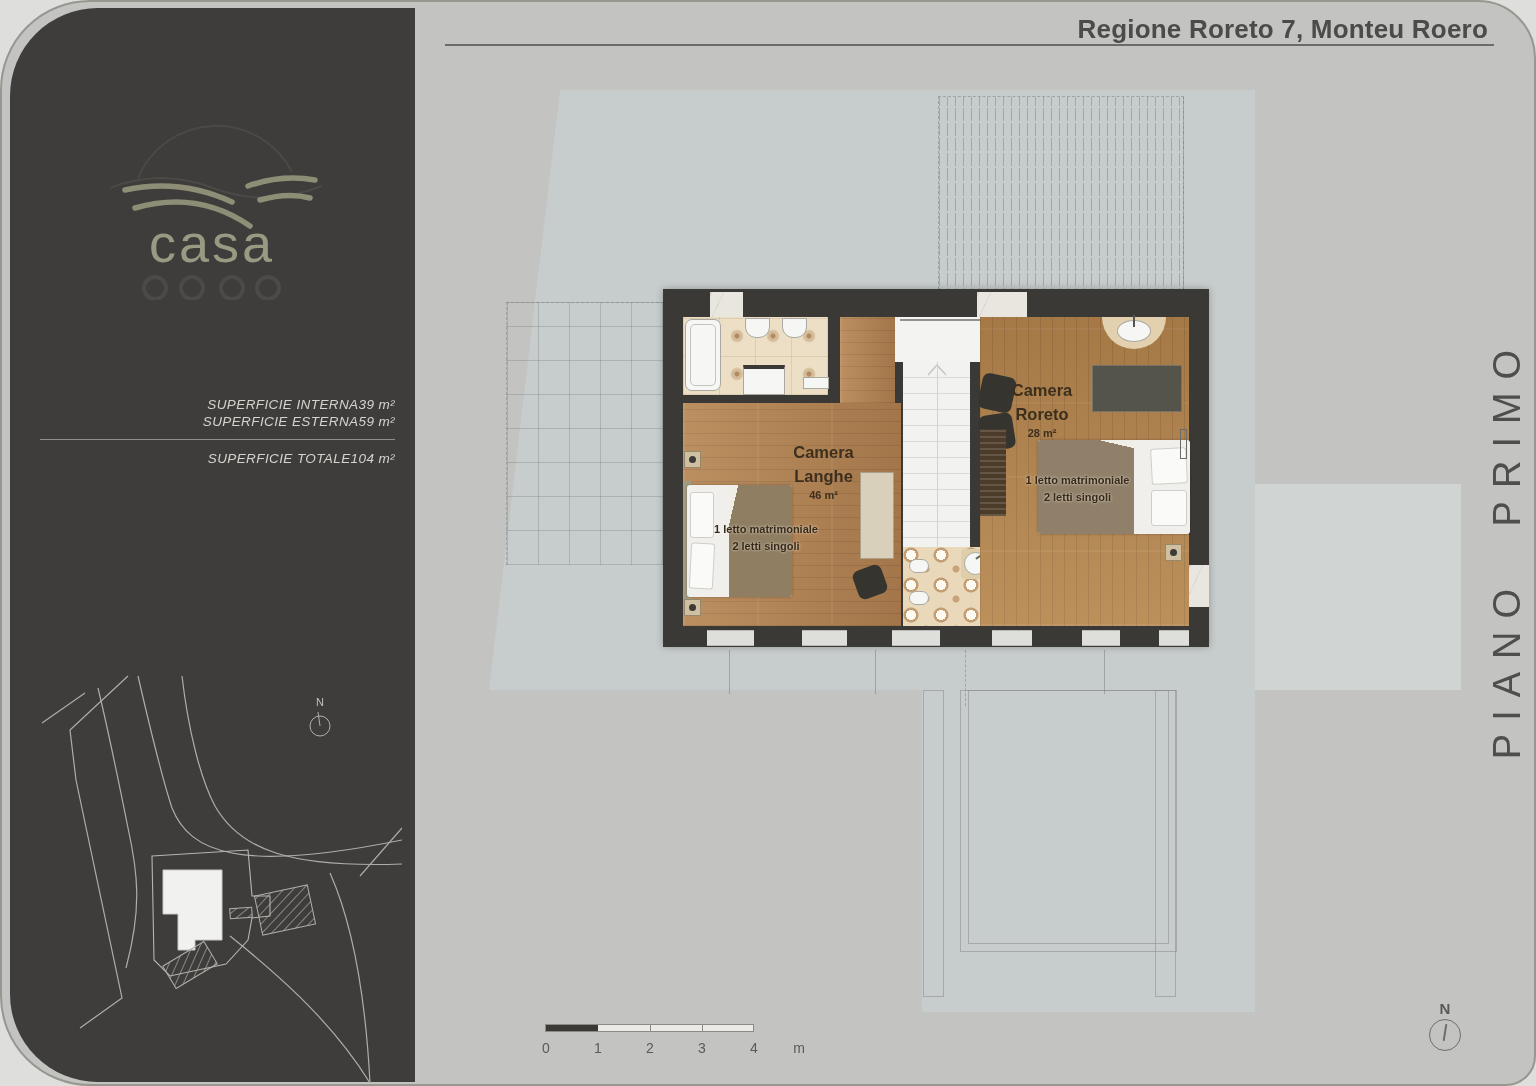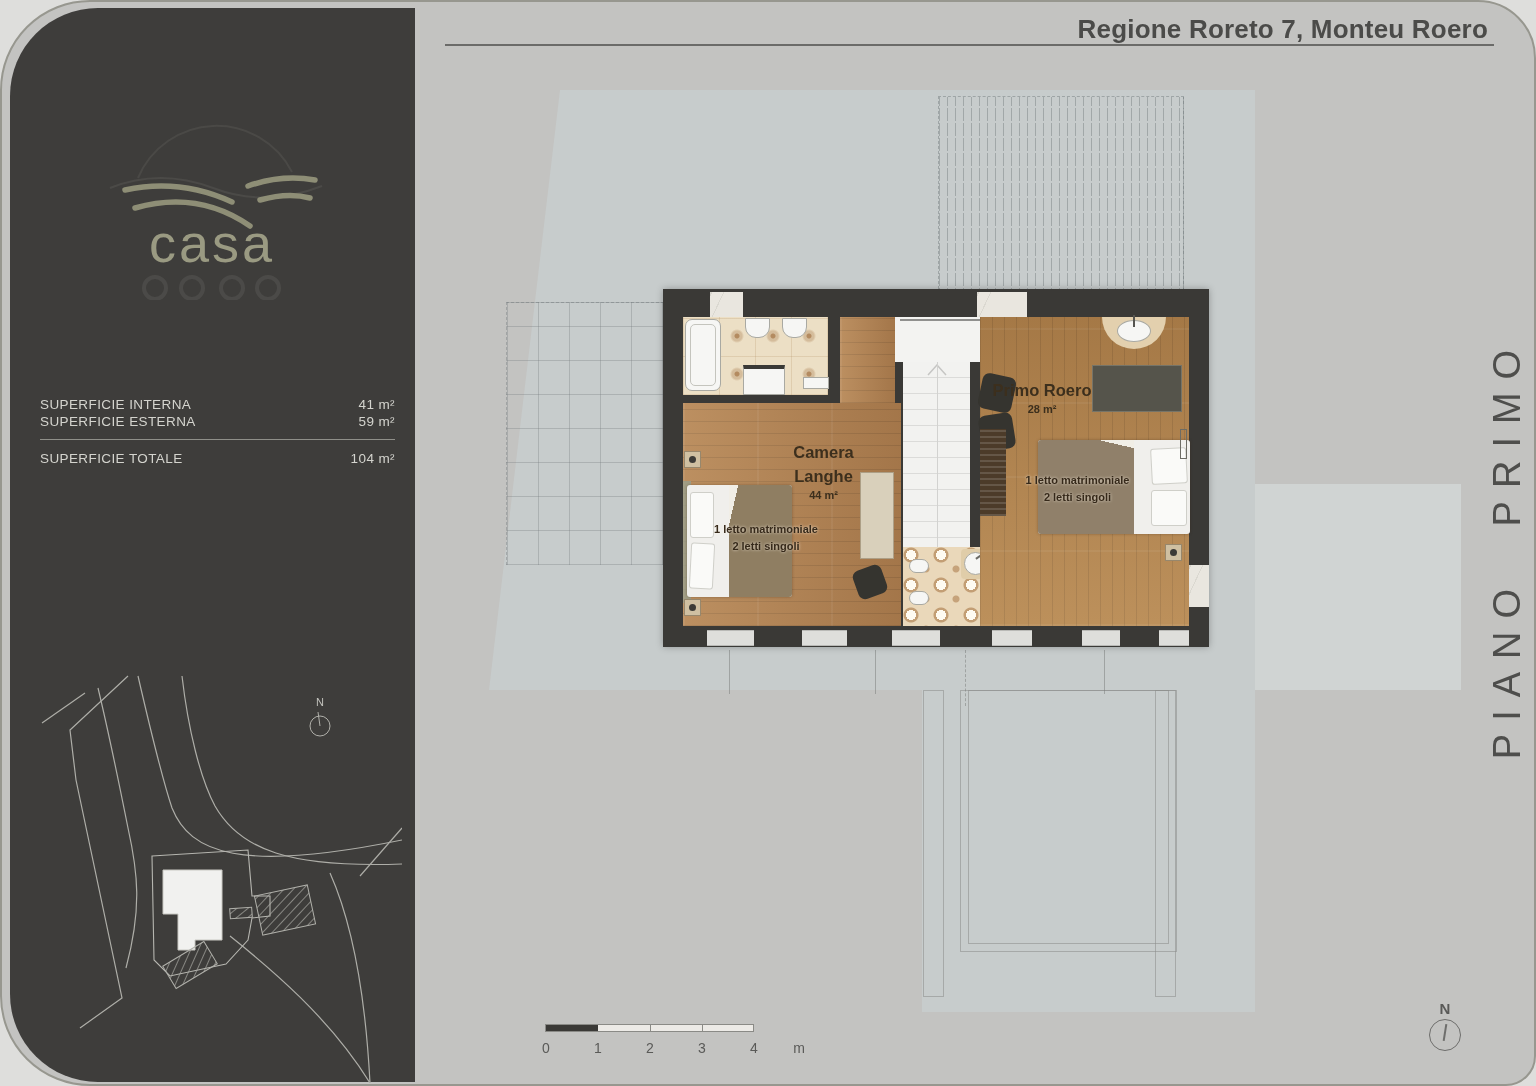--- a/index.html
+++ b/index.html
@@ -28,21 +28,21 @@
   .addr-line{left:443px;top:42px;width:1049px;border-top:2px solid #6b6b69;}
   .floor-label{left:1505px;top:546px;transform:translate(-50%,-50%) rotate(-90deg);
     white-space:nowrap;font-size:38px;color:#4e4e4c;letter-spacing:13px;word-spacing:26px;}
 
   
   .sidebar{left:8px;top:6px;width:405px;height:1074px;background:#3e3d3b;
            border-radius:88px 0 0 88px;}
   .sb-title{left:30px;top:314px;width:345px;text-align:center;color:#e2e2dc;
             font-size:19.5px;line-height:1.4;}
   .sb-table{left:30px;top:388px;width:355px;color:#d4d4ce;font-size:13.5px;letter-spacing:.4px;}
-  .sb-row{display:flex;justify-content:space-between;line-height:17px;}
+  .sb-row{display:flex;justify-content:flex-end;line-height:17px;font-style:italic;}
   .sb-div{border-top:1px solid #8f8f89;margin:9px 0 10px 0;}
   .logo-svg{left:70px;top:42px;}
   .siteplan-svg{left:20px;top:660px;}
 
   
   .plan{left:661px;top:287px;width:546px;height:358px;background:#3a3936;box-shadow:0 0 7px rgba(0,0,0,.28);}
   .wood-h{background-color:#b18253;background-image:
      linear-gradient(90deg,rgba(255,225,180,.14),rgba(80,45,15,.14)),
      repeating-linear-gradient(0deg,rgba(0,0,0,.10) 0 1px,transparent 1px 12px),
      repeating-linear-gradient(90deg,rgba(255,255,255,.06) 0 2px,transparent 2px 74px);}
@@ -128,21 +128,21 @@
           <circle cx="112" cy="238" r="11"></circle>
         <circle cx="152" cy="238" r="11"></circle>
           <circle cx="188" cy="238" r="11"></circle>
       </g>
     </svg>
 
 
     <div class="abs sb-table">
       <div class="sb-row">
         <span>SUPERFICIE INTERNA</span>
-        <span>41 m²</span>
+        <span>39 m²</span>
       </div>
       <div class="sb-row">
         <span>SUPERFICIE ESTERNA</span>
         <span>59 m²</span>
       </div>
       <div class="sb-div"></div>
       <div class="sb-row">
         <span>SUPERFICIE TOTALE</span>
         <span>104 m²</span>
       </div>
@@ -199,21 +199,21 @@
         <div class="abs" style="left:3px;top:7px;width:22px;height:44px;border:1px solid #cfcfc9;background:#fafaf8;border-radius:3px;"></div>
         <div class="abs" style="left:3px;top:58px;width:22px;height:44px;border:1px solid #cfcfc9;background:#fafaf8;border-radius:3px;transform:rotate(3deg);"></div>
         <div class="abs" style="left:42px;top:0;right:0;bottom:0;border-radius:0 3px 3px 0;background:linear-gradient(103deg,#f1eee6 0 9px,#8f7e62 9px);background-size:cover;"></div>
       </div>
       <div class="abs nightstand" style="left:1px;top:48px;"></div>
       <div class="abs nightstand" style="left:1px;top:196px;"></div>
       <div class="abs" style="left:177px;top:69px;width:32px;height:85px;background:#d9d0bb;border:1px solid rgba(120,100,70,.45);"></div>
       <div class="abs dark-furn" style="left:172px;top:164px;width:30px;height:30px;transform:rotate(-20deg);"></div>
       <div class="abs room-label" style="left:88px;top:38px;width:105px;">
         <div class="room-name">Camera Langhe</div>
-        <div class="room-area">44 m²</div>
+        <div class="room-area">46 m²</div>
       </div>
       <div class="abs bed-label" style="left:18px;top:118px;width:130px;">
         <div>1 letto matrimoniale</div>
         <div>2 letti singoli</div>
       </div>
     </div>
 
     <div class="abs stairs" style="left:232px;top:28px;width:85px;height:45px;"></div>
     <div class="abs stairs flight" style="left:240px;top:73px;width:67px;height:185px;">
       <svg class="abs" style="left:24px;top:2px;" width="20" height="12">
@@ -242,21 +242,21 @@
       <div class="abs dark-furn" style="left:0px;top:97px;width:34px;height:36px;transform:rotate(-9deg);"></div>
       <div class="abs" style="left:0px;top:112px;width:26px;height:87px;background:#4c3b29;background-image:repeating-linear-gradient(0deg,rgba(255,255,255,.14) 0 2px,transparent 2px 6px);"></div>
       <div class="abs" style="left:58px;top:123px;width:152px;height:94px;background:#f0efec;border-radius:3px;box-shadow:0 0 3px rgba(60,40,20,.4);">
         <div class="abs" style="left:0;top:0;bottom:0;width:96px;border-radius:3px 0 0 3px;background:linear-gradient(193deg,#f1eee6 0 8px,#90806a 8px);"></div>
         <div class="abs" style="right:3px;top:8px;width:34px;height:34px;border:1px solid #cfcfc9;background:#fafaf8;border-radius:3px;transform:rotate(-3deg);"></div>
         <div class="abs" style="right:3px;top:50px;width:34px;height:34px;border:1px solid #cfcfc9;background:#fafaf8;border-radius:3px;"></div>
       </div>
       <div class="abs nightstand" style="left:185px;top:227px;"></div>
       <div class="abs" style="right:2px;top:112px;width:5px;height:28px;border:1px solid #6d6c64;"></div>
       <div class="abs room-label" style="left:12px;top:62px;width:100px;">
-        <div class="room-name">Primo Roero</div>
+        <div class="room-name">Camera Roreto</div>
         <div class="room-area">28 m²</div>
       </div>
       <div class="abs bed-label" style="left:25px;top:155px;width:145px;">
         <div>1 letto matrimoniale</div>
         <div>2 letti singoli</div>
       </div>
     </div>
 
     <div class="abs marble" style="left:47px;top:3px;width:33px;height:25px;"></div>
     <div class="abs marble" style="left:314px;top:3px;width:50px;height:25px;"></div>

